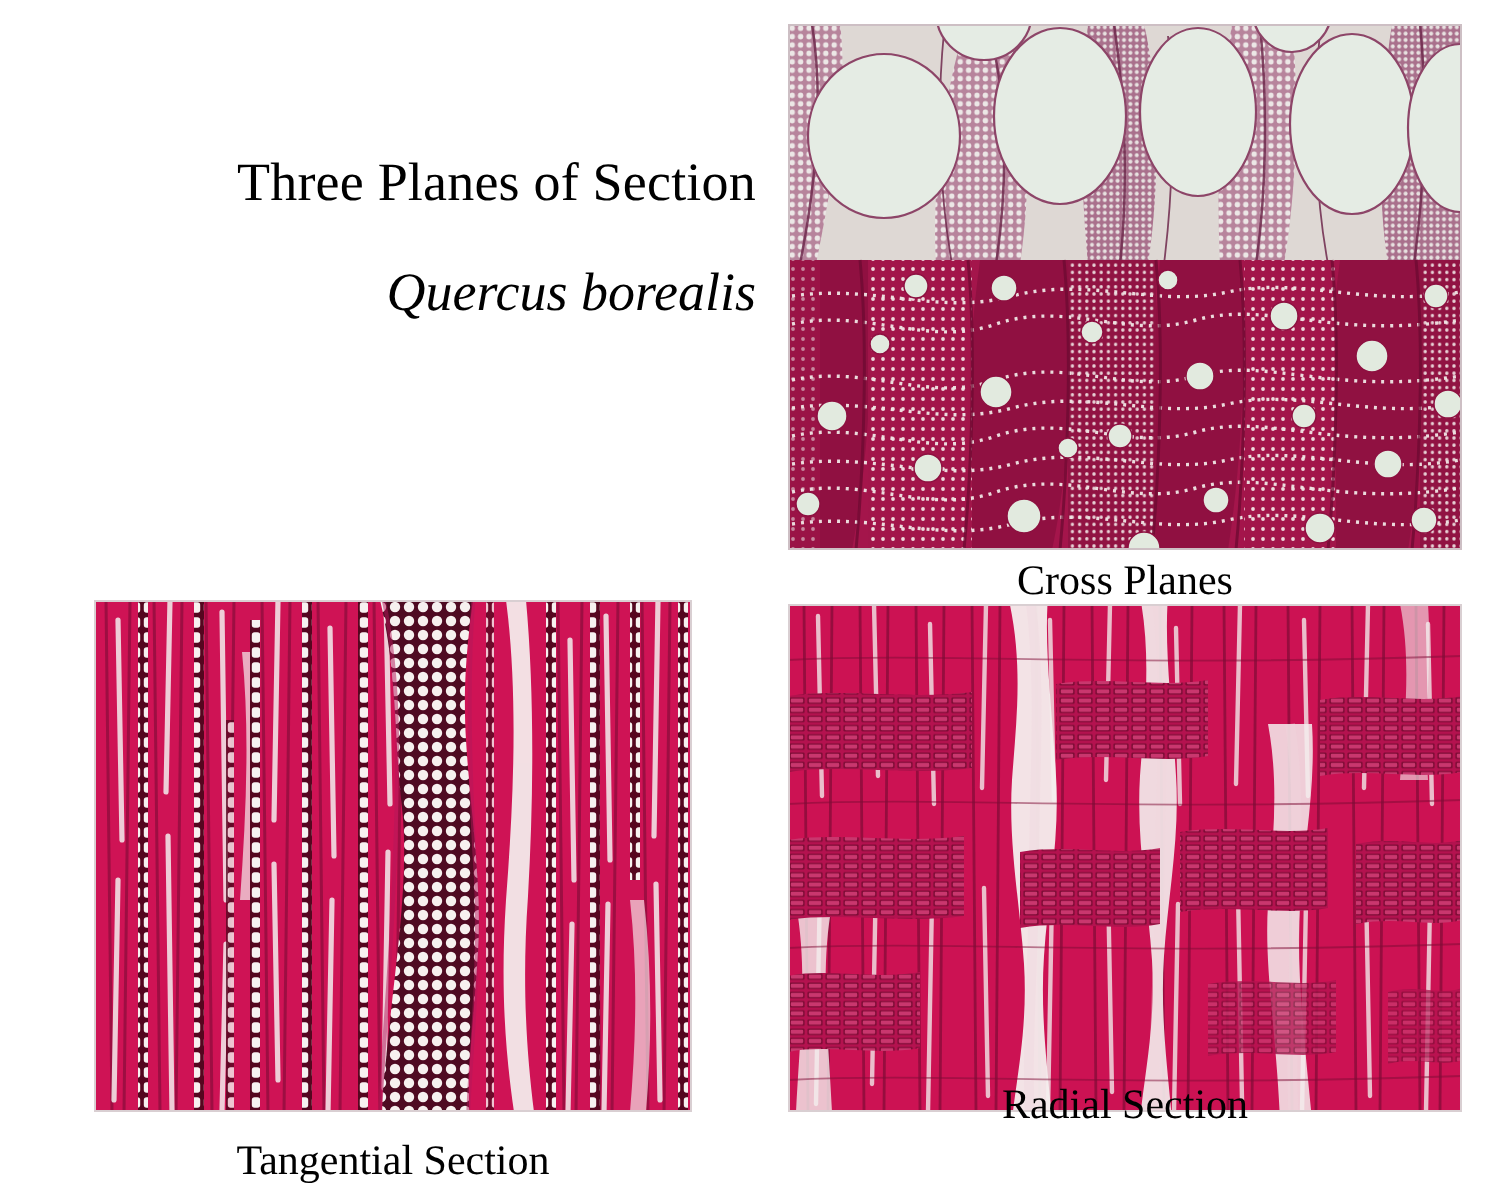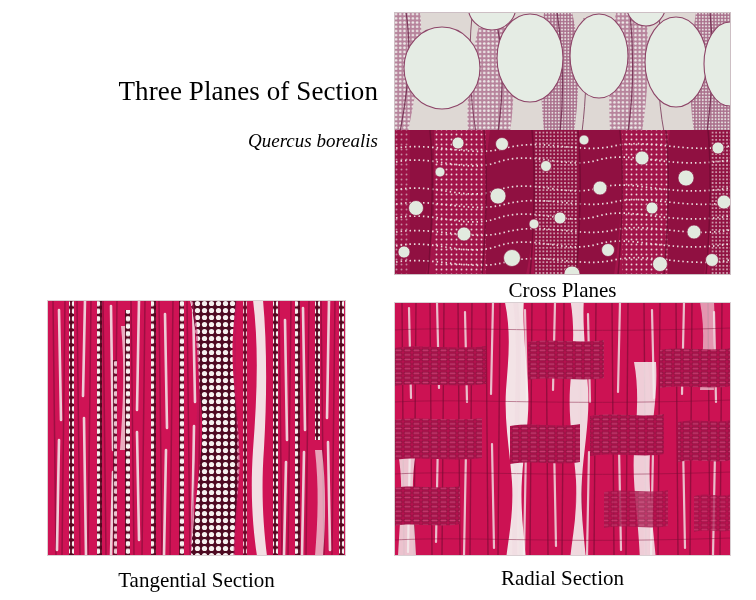--- a/index.html
+++ b/index.html
@@ -25,36 +25,36 @@
     text-align: right;
     line-height: 1.30;
   }
   #title-line-1, #title-line-2 {
     font-size: 27px;
     letter-spacing: 0.1px;
     white-space: nowrap;
   }
   #title-line-2 { margin-top: 2px; }
   #species-name {
-    font-size: 19px;
+    font-size: 27px;
     font-style: italic;
     margin-top: 20px;
     white-space: nowrap;
   }
 
   
   .panel-caption {
     position: absolute;
     font-size: 21px;
     text-align: center;
     white-space: nowrap;
   }
   #caption-cross      { left: 394px; top: 278px; width: 337px; }
   #caption-tangential { left:  47px; top: 568px; width: 299px; }
-  #caption-radial     { left: 394px; top: 566px; width: 337px; }
+  #caption-radial     { left: 394px; top: 540px; width: 337px; }
 
   
   .micrograph {
     position: absolute;
     overflow: hidden;
     background: #ffffff;
   }
   #panel-cross      { left: 394px; top:  12px; width: 337px; height: 263px; }
   #panel-tangential { left:  47px; top: 300px; width: 299px; height: 256px; }
   #panel-radial     { left: 394px; top: 302px; width: 337px; height: 254px; }

